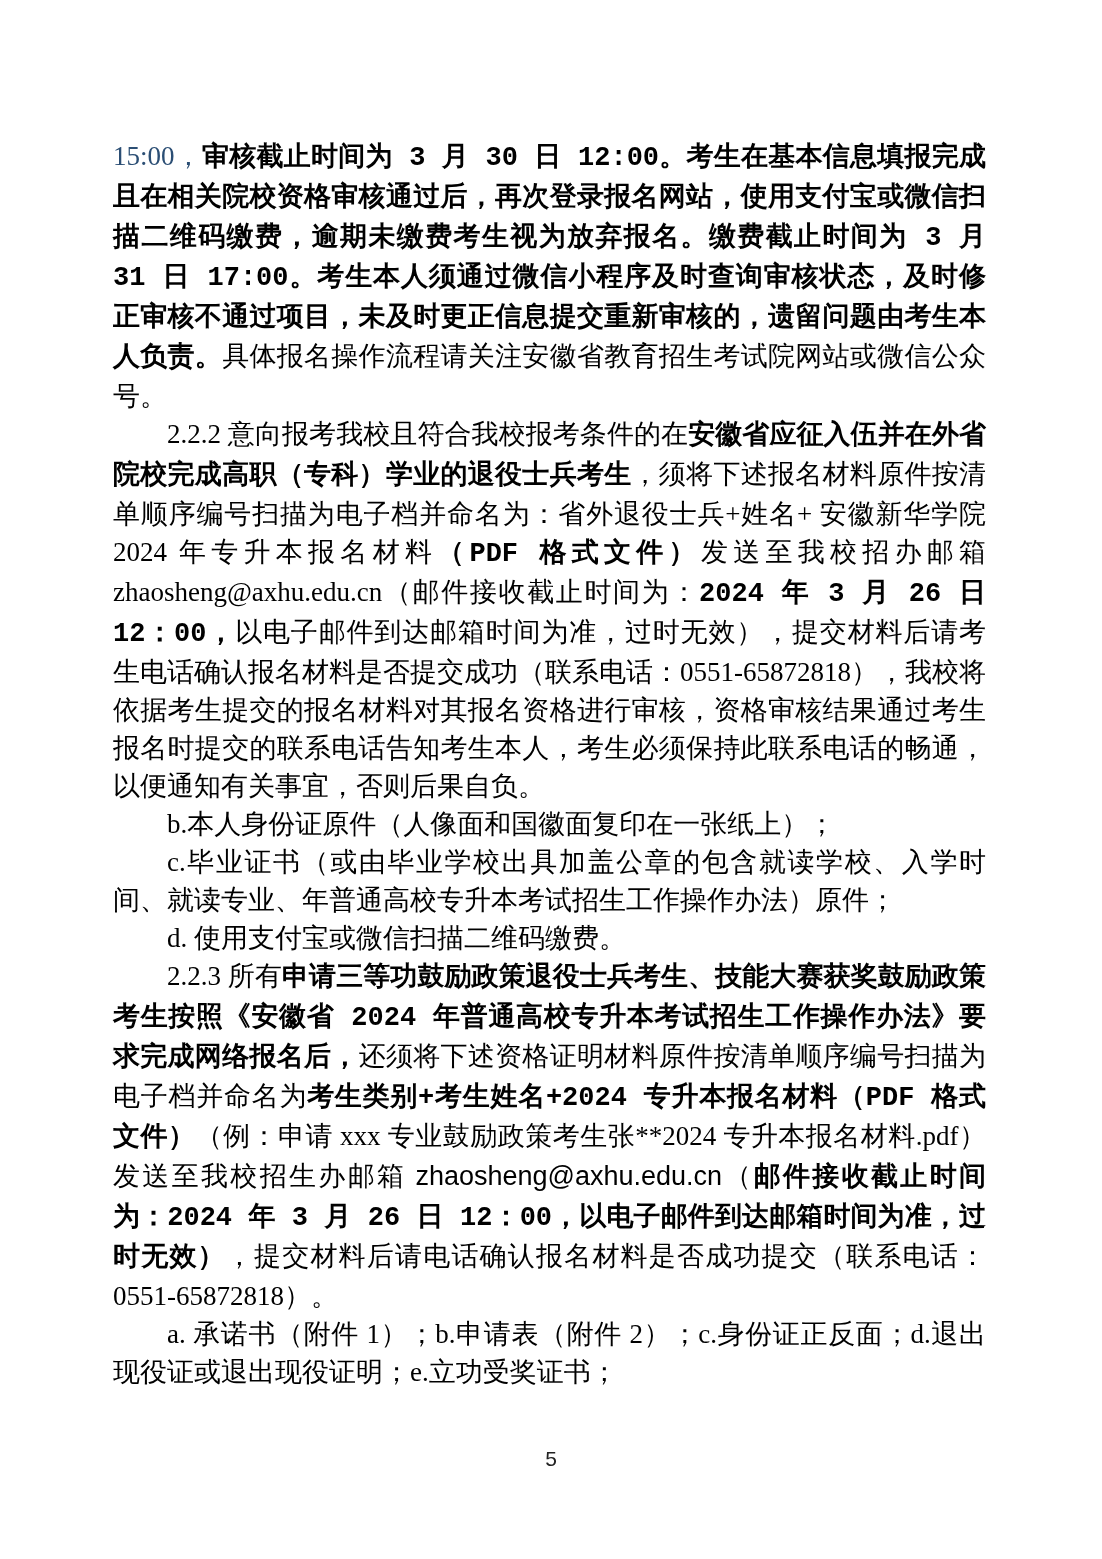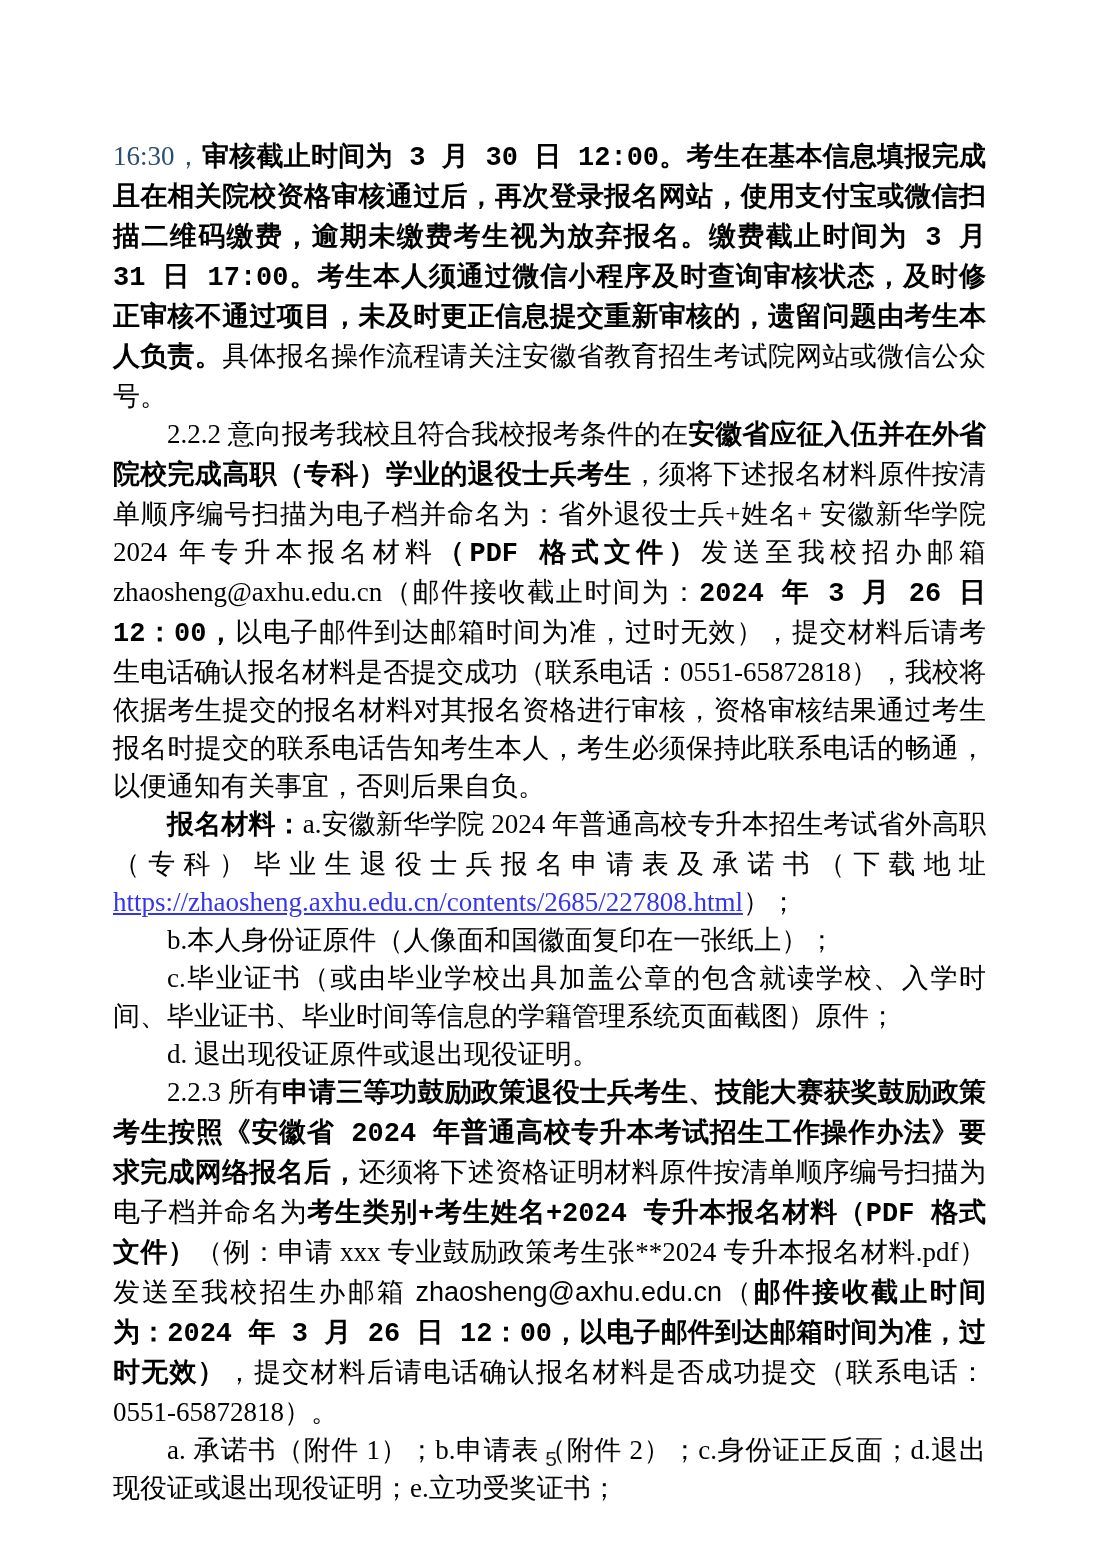--- a/index.html
+++ b/index.html
@@ -50,31 +50,30 @@
     font-size: 21px;
     color: #222222;
     font-family: "Liberation Sans", "DejaVu Sans", sans-serif;
   }
 </style>
 </head>
 <body>
 
 <div class="page">
 
-  <p class="para"><span class="rg tm">16:30，</span><span class="bd">审核截止时间为 3 月 30 日 12:00。考生在基本信息填报完成且在相关院校资格审核通过后，再次登录报名网站，使用支付宝或微信扫描二维码缴费，逾期未缴费考生视为放弃报名。缴费截止时间为 3 月 31 日 17:00。考生本人须通过微信小程序及时查询审核状态，及时修正审核不通过项目，未及时更正信息提交重新审核的，遗留问题由考生本人负责。</span><span class="rg">具体报名操作流程请关注安徽省教育招生考试院网站或微信公众号。</span></p>
+  <p class="para"><span class="rg tm">15:00，</span><span class="bd">审核截止时间为 3 月 30 日 12:00。考生在基本信息填报完成且在相关院校资格审核通过后，再次登录报名网站，使用支付宝或微信扫描二维码缴费，逾期未缴费考生视为放弃报名。缴费截止时间为 3 月 31 日 17:00。考生本人须通过微信小程序及时查询审核状态，及时修正审核不通过项目，未及时更正信息提交重新审核的，遗留问题由考生本人负责。</span><span class="rg">具体报名操作流程请关注安徽省教育招生考试院网站或微信公众号。</span></p>
 
   <p class="para ind gap-lg"><span class="rg">2.2.2 意向报考我校且符合我校报考条件的在</span><span class="bd">安徽省应征入伍并在外省院校完成高职（专科）学业的退役士兵考生</span><span class="rg">，须将下述报名材料原件按清单顺序编号扫描为电子档并命名为：省外退役士兵+姓名+ 安徽新华学院 2024 年专升本报名材料</span><span class="bd">（PDF 格式文件）</span><span class="rg">发送至我校招办邮箱 zhaosheng@axhu.edu.cn（邮件接收截止时间为：</span><span class="bd">2024 年 3 月 26 日 12：00，</span><span class="rg">以电子邮件到达邮箱时间为准，过时无效），提交材料后请考生电话确认报名材料是否提交成功（联系电话：0551-65872818），我校将依据考生提交的报名材料对其报名资格进行审核，资格审核结果通过考生报名时提交的联系电话告知考生本人，考生必须保持此联系电话的畅通，以便通知有关事宜，否则后果自负。</span></p>
 
-  <p class="para ind"><span class="bd">报名材料：</span><span class="rg">a.安徽新华学院 2024 年普通高校专升本招生考试省外高职（专科）毕业生退役士兵报名申请表及承诺书（下载地址</span><a class="lk">https://zhaosheng.axhu.edu.cn/contents/2685/227808.html</a><span class="rg">）；</span></p>
 
   <p class="para ind"><span class="rg">b.本人身份证原件（人像面和国徽面复印在一张纸上）；</span></p>
 
-  <p class="para ind"><span class="rg">c.毕业证书（或由毕业学校出具加盖公章的包含就读学校、入学时间、毕业证书、毕业时间等信息的学籍管理系统页面截图）原件；</span></p>
+  <p class="para ind"><span class="rg">c.毕业证书（或由毕业学校出具加盖公章的包含就读学校、入学时间、就读专业、年普通高校专升本考试招生工作操作办法）原件；</span></p>
 
-  <p class="para ind"><span class="rg">d. 退出现役证原件或退出现役证明。</span></p>
+  <p class="para ind"><span class="rg">d. 使用支付宝或微信扫描二维码缴费。</span></p>
 
 
   <p class="para ind gap-md loose"><span class="rg">2.2.3 所有</span><span class="bd">申请三等功鼓励政策退役士兵考生、技能大赛获奖鼓励政策考生按照《安徽省 2024 年普通高校专升本考试招生工作操作办法》要求完成网络报名后，</span><span class="rg">还须将下述资格证明材料原件按清单顺序编号扫描为电子档并命名为</span><span class="bd">考生类别+考生姓名+2024 专升本报名材料（PDF 格式文件）</span><span class="rg">（例：申请 xxx 专业鼓励政策考生张**2024 专升本报名材料.pdf）发送至我校招生办邮箱 </span><span class="rg sans">zhaosheng@axhu.edu.cn</span><span class="rg">（</span><span class="bd">邮件接收截止时间为：2024 年 3 月 26 日 12：00，以电子邮件到达邮箱时间为准，过时无效）</span><span class="rg">，提交材料后请电话确认报名材料是否成功提交（联系电话：0551-65872818）。</span></p>
 
 
   <p class="para ind"><span class="rg">a. 承诺书（附件 1）；b.申请表（附件 2）；c.身份证正反面；d.退出现役证或退出现役证明；e.立功受奖证书；</span></p>
 
   <div class="footer">5</div>
 
 </div>

